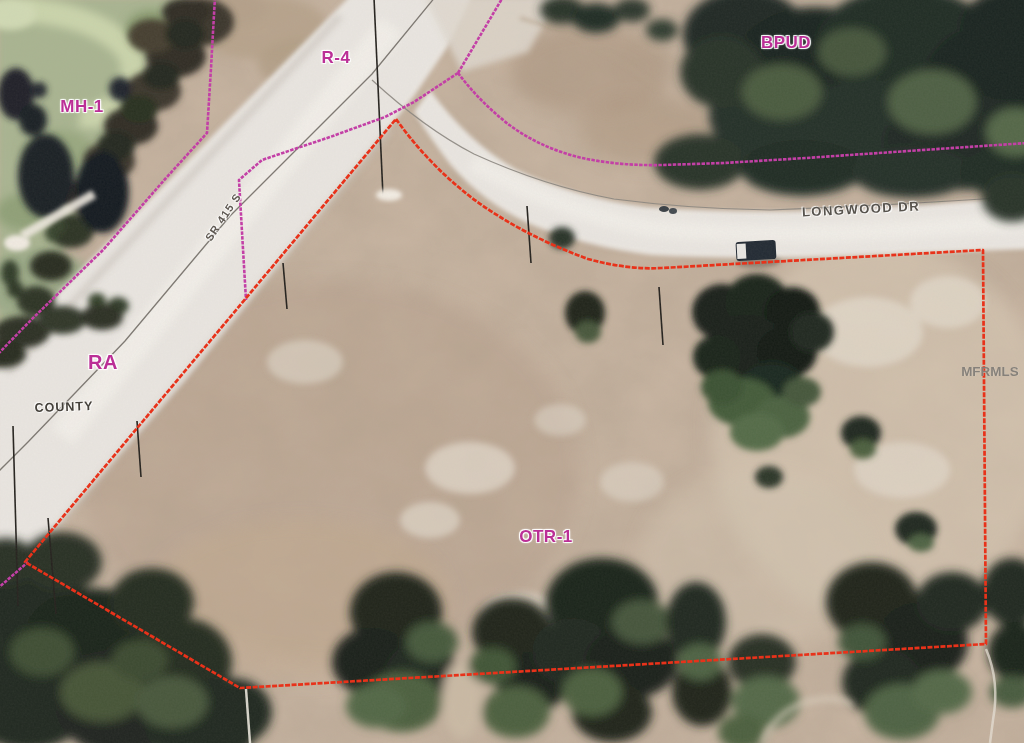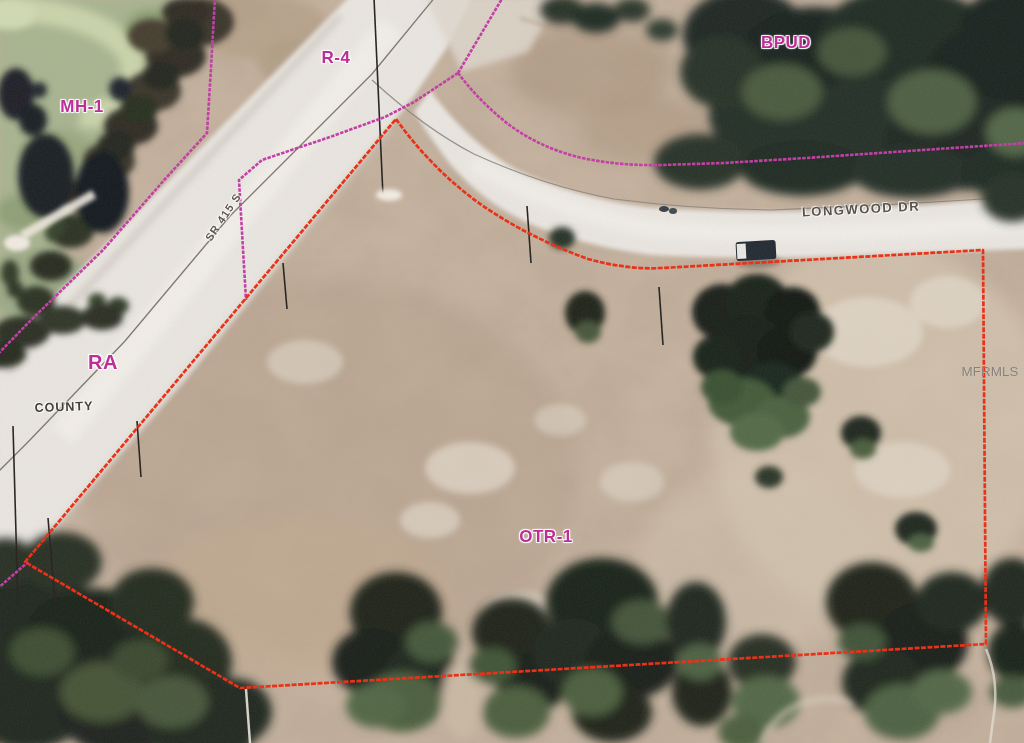--- a/index.html
+++ b/index.html
@@ -18,21 +18,21 @@
     text-shadow:0 0 2px #fff,0 0 3px #fff,1px 1px 0 rgba(255,255,255,.85),-1px -1px 0 rgba(255,255,255,.85),1px -1px 0 rgba(255,255,255,.7),-1px 1px 0 rgba(255,255,255,.7);
   }
   .zl.big{font-size:20px;}
   .rl{
     color:#57534d;font-weight:700;font-size:13px;letter-spacing:1.5px;
     text-shadow:0 0 2px rgba(255,255,255,.9),1px 1px 0 rgba(255,255,255,.7),-1px -1px 0 rgba(255,255,255,.7);
   }
   .rl.small{font-size:11px;letter-spacing:1px;font-weight:600;color:#5f5952;}
   .rl.county{font-size:12.5px;letter-spacing:1px;color:#44403a;}
   .wm{
-    color:#807c76;font-weight:400;font-size:13.5px;opacity:.92;
+    color:#807c76;font-weight:700;font-size:13.5px;opacity:.92;
     text-shadow:.5px .5px 0 rgba(255,255,255,.35);
   }
 </style>
 </head>
 <body>
 
 <div id="stage">
 
 <svg width="1024" height="743" viewBox="0 0 1024 743">
   <defs>

